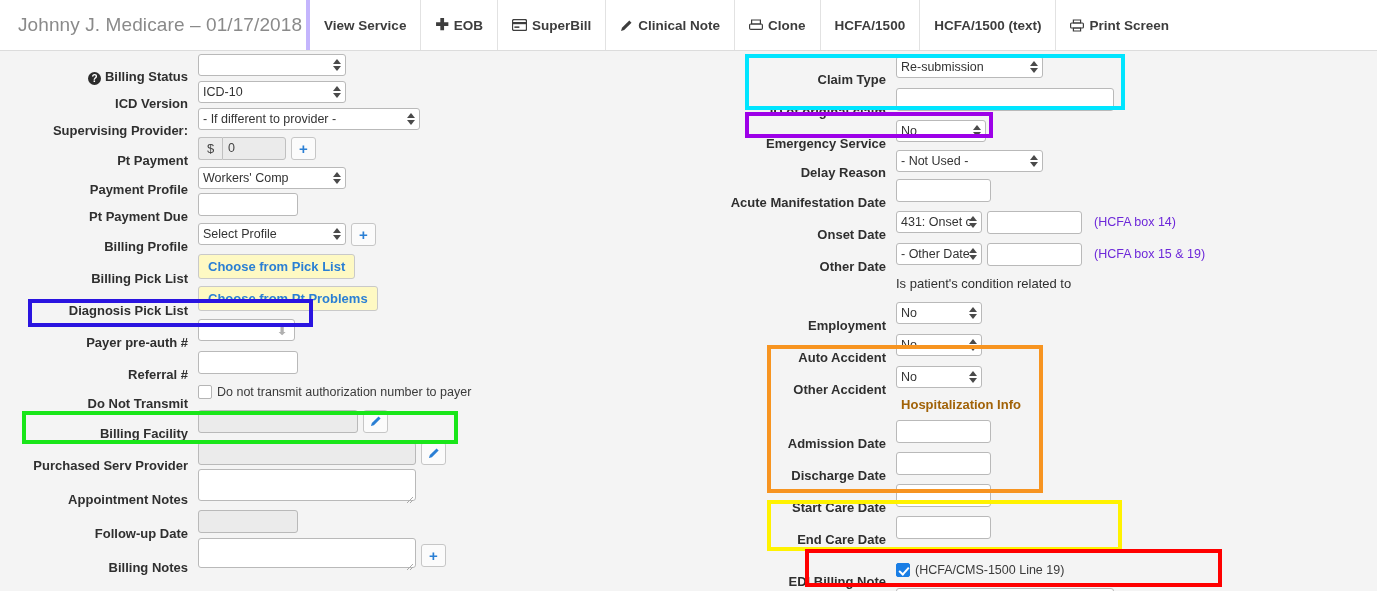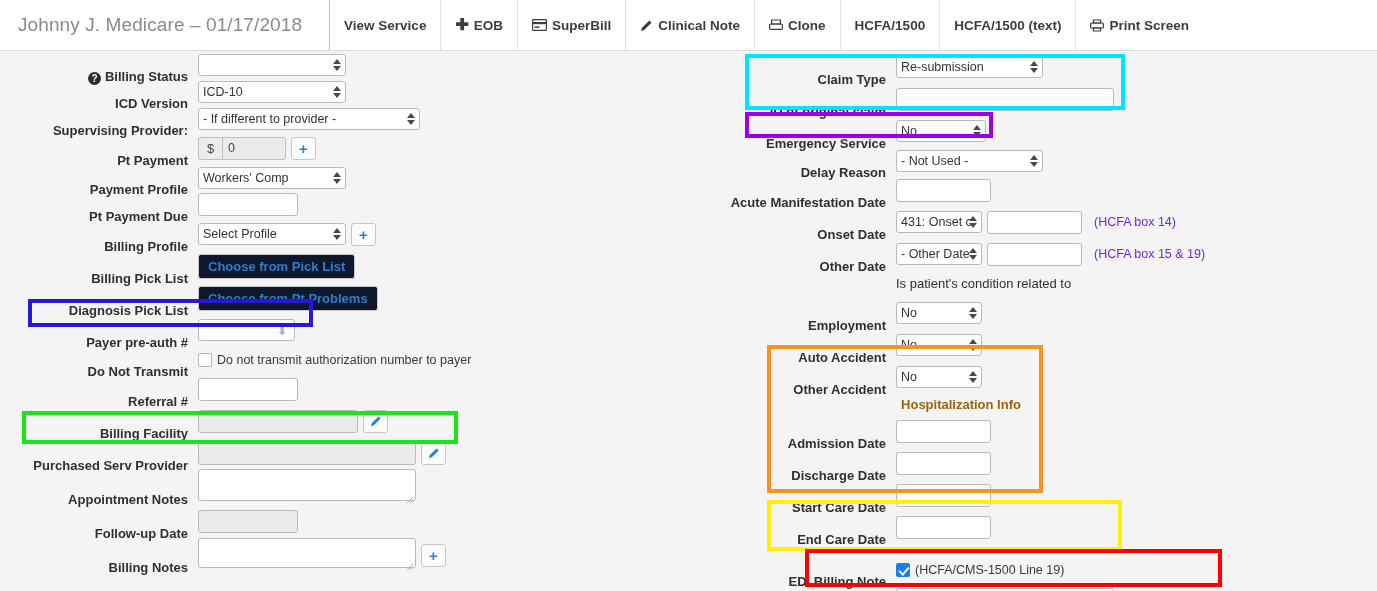--- a/index.html
+++ b/index.html
@@ -21,26 +21,26 @@
     position: absolute;
     left: 0; top: 0;
     width: 1377px; height: 51px;
     background: #ffffff;
     border-bottom: 1px solid #dcdcdc;
     display: flex;
     align-items: stretch;
   }
   .tb-title {
     display: flex; align-items: center;
-    padding: 0 27px 0 18px;
+    padding: 0 4px 0 18px;
     font-size: 19px;
     color: #8a8a8a;
     font-weight: 400;
     white-space: nowrap;
-    border-right: 1px solid #c4b5fd;
+    border-right: 4px solid #c4b5fd;
     letter-spacing: .1px;
   }
   .tb-item {
     display: flex; align-items: center; gap: 5px;
     padding: 0 14px;
     font-size: 13.5px;
     font-weight: bold;
     color: #3d3d3d;
     white-space: nowrap;
     border-right: 1px solid #e2e2e2;
@@ -178,21 +178,21 @@
     width: 25px; height: 23px;
     border: 1px solid #c6c6c6;
     border-radius: 3px;
     background: #fbfbfb;
     display: flex; align-items: center; justify-content: center;
     cursor: pointer;
   }
   .btn-link {
     border: 1px solid #c9c9c9;
     border-radius: 3px;
-    background: #0f172a;
+    background: #fef9c3;
     color: #2a7fd4;
     font-size: 13px;
     font-weight: bold;
     padding: 4px 9px;
     cursor: pointer;
     white-space: nowrap;
   }
   .addon {
     height: 23px;
     min-width: 24px;
@@ -468,32 +468,32 @@
     <div class="row tall">
       <div class="lbl">Payer pre-auth #</div>
       <div class="ctl">
         <div style="position:relative">
           <input class="txt" style="width: 97px; height: 22px;" value="">
           <span class="inp-arrow">⬇</span>
         </div>
       </div>
     </div>
 
+    <div class="row tall">
+      <div class="lbl">Referral #</div>
+      <div class="ctl">
+        <input class="txt" style="width: 100px; height: 23px;" value="">
+      </div>
+    </div>
+
     <div class="row">
       <div class="lbl">Do Not Transmit</div>
       <div class="ctl">
         <span class="cbx"></span>
         <span class="note">Do not transmit authorization number to payer</span>
-      </div>
-    </div>
-
-    <div class="row tall">
-      <div class="lbl">Referral #</div>
-      <div class="ctl">
-        <input class="txt" style="width: 100px; height: 23px;" value="">
       </div>
     </div>
 
     <div class="row tall">
       <div class="lbl">Billing Facility</div>
       <div class="ctl">
         <input class="txt disabled" disabled="" style="width: 160px; height: 23px;" value="">
         <div class="btn-pencil">
           <span>
             <svg class="ico" width="12" height="12" viewBox="0 0 13 13">

